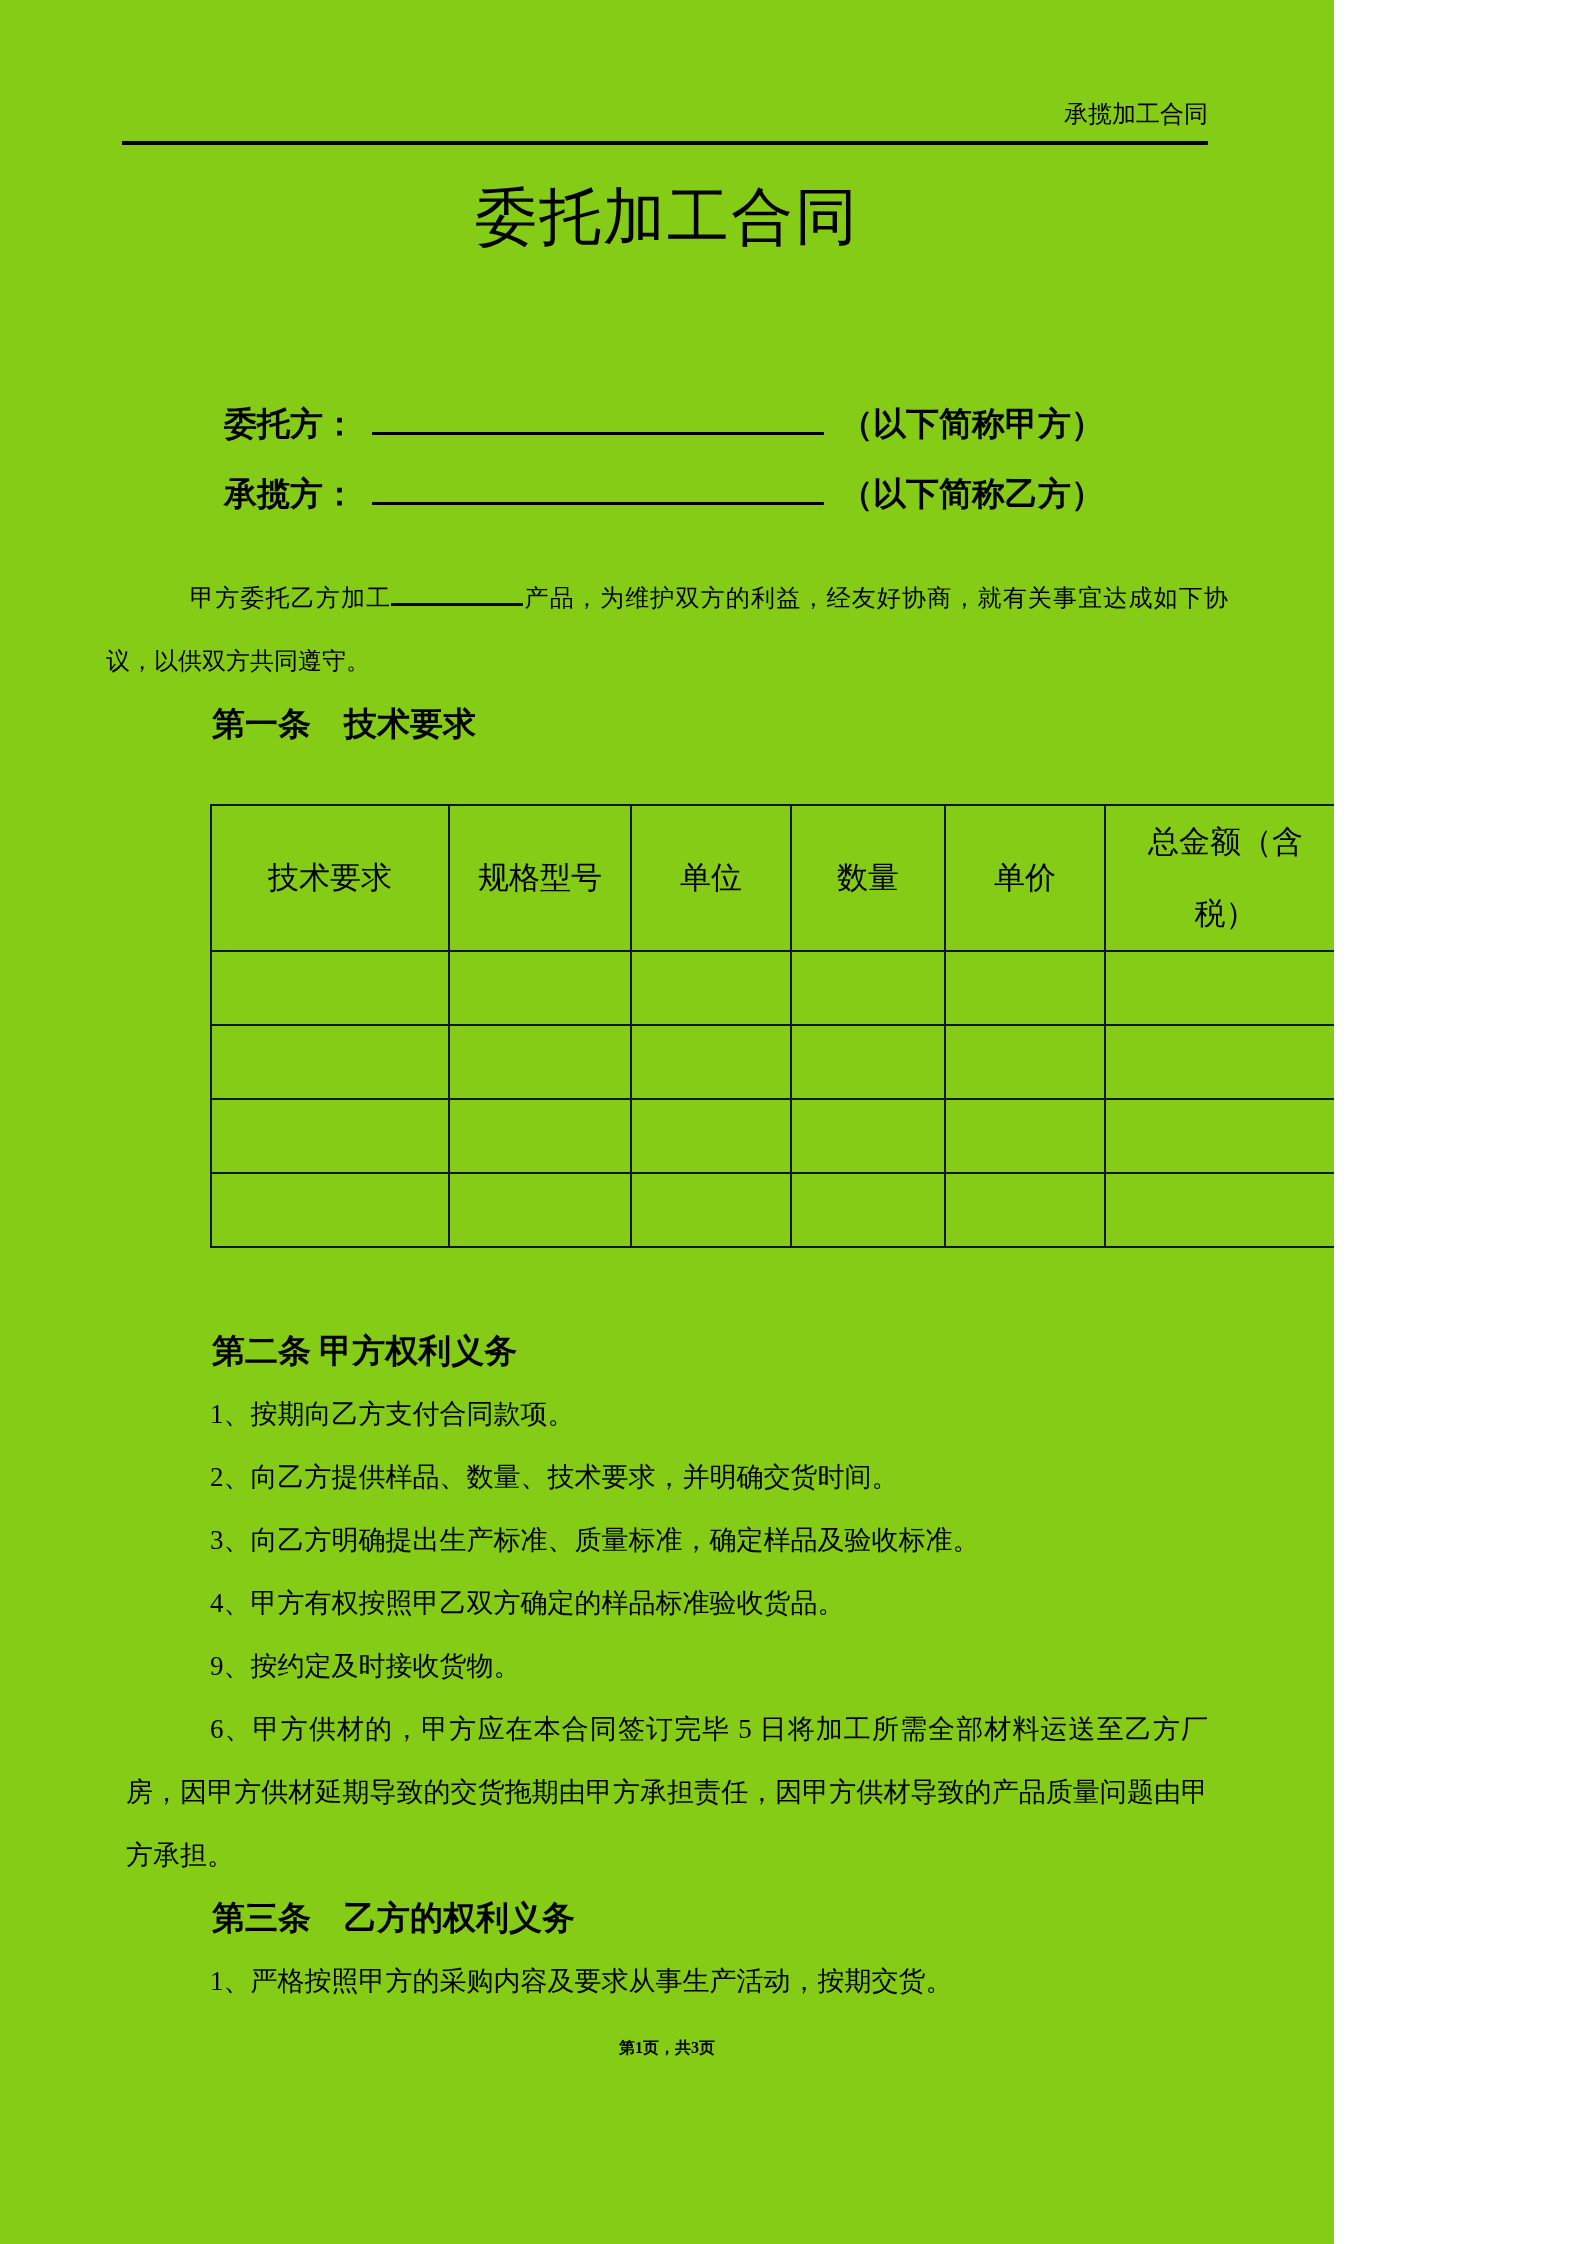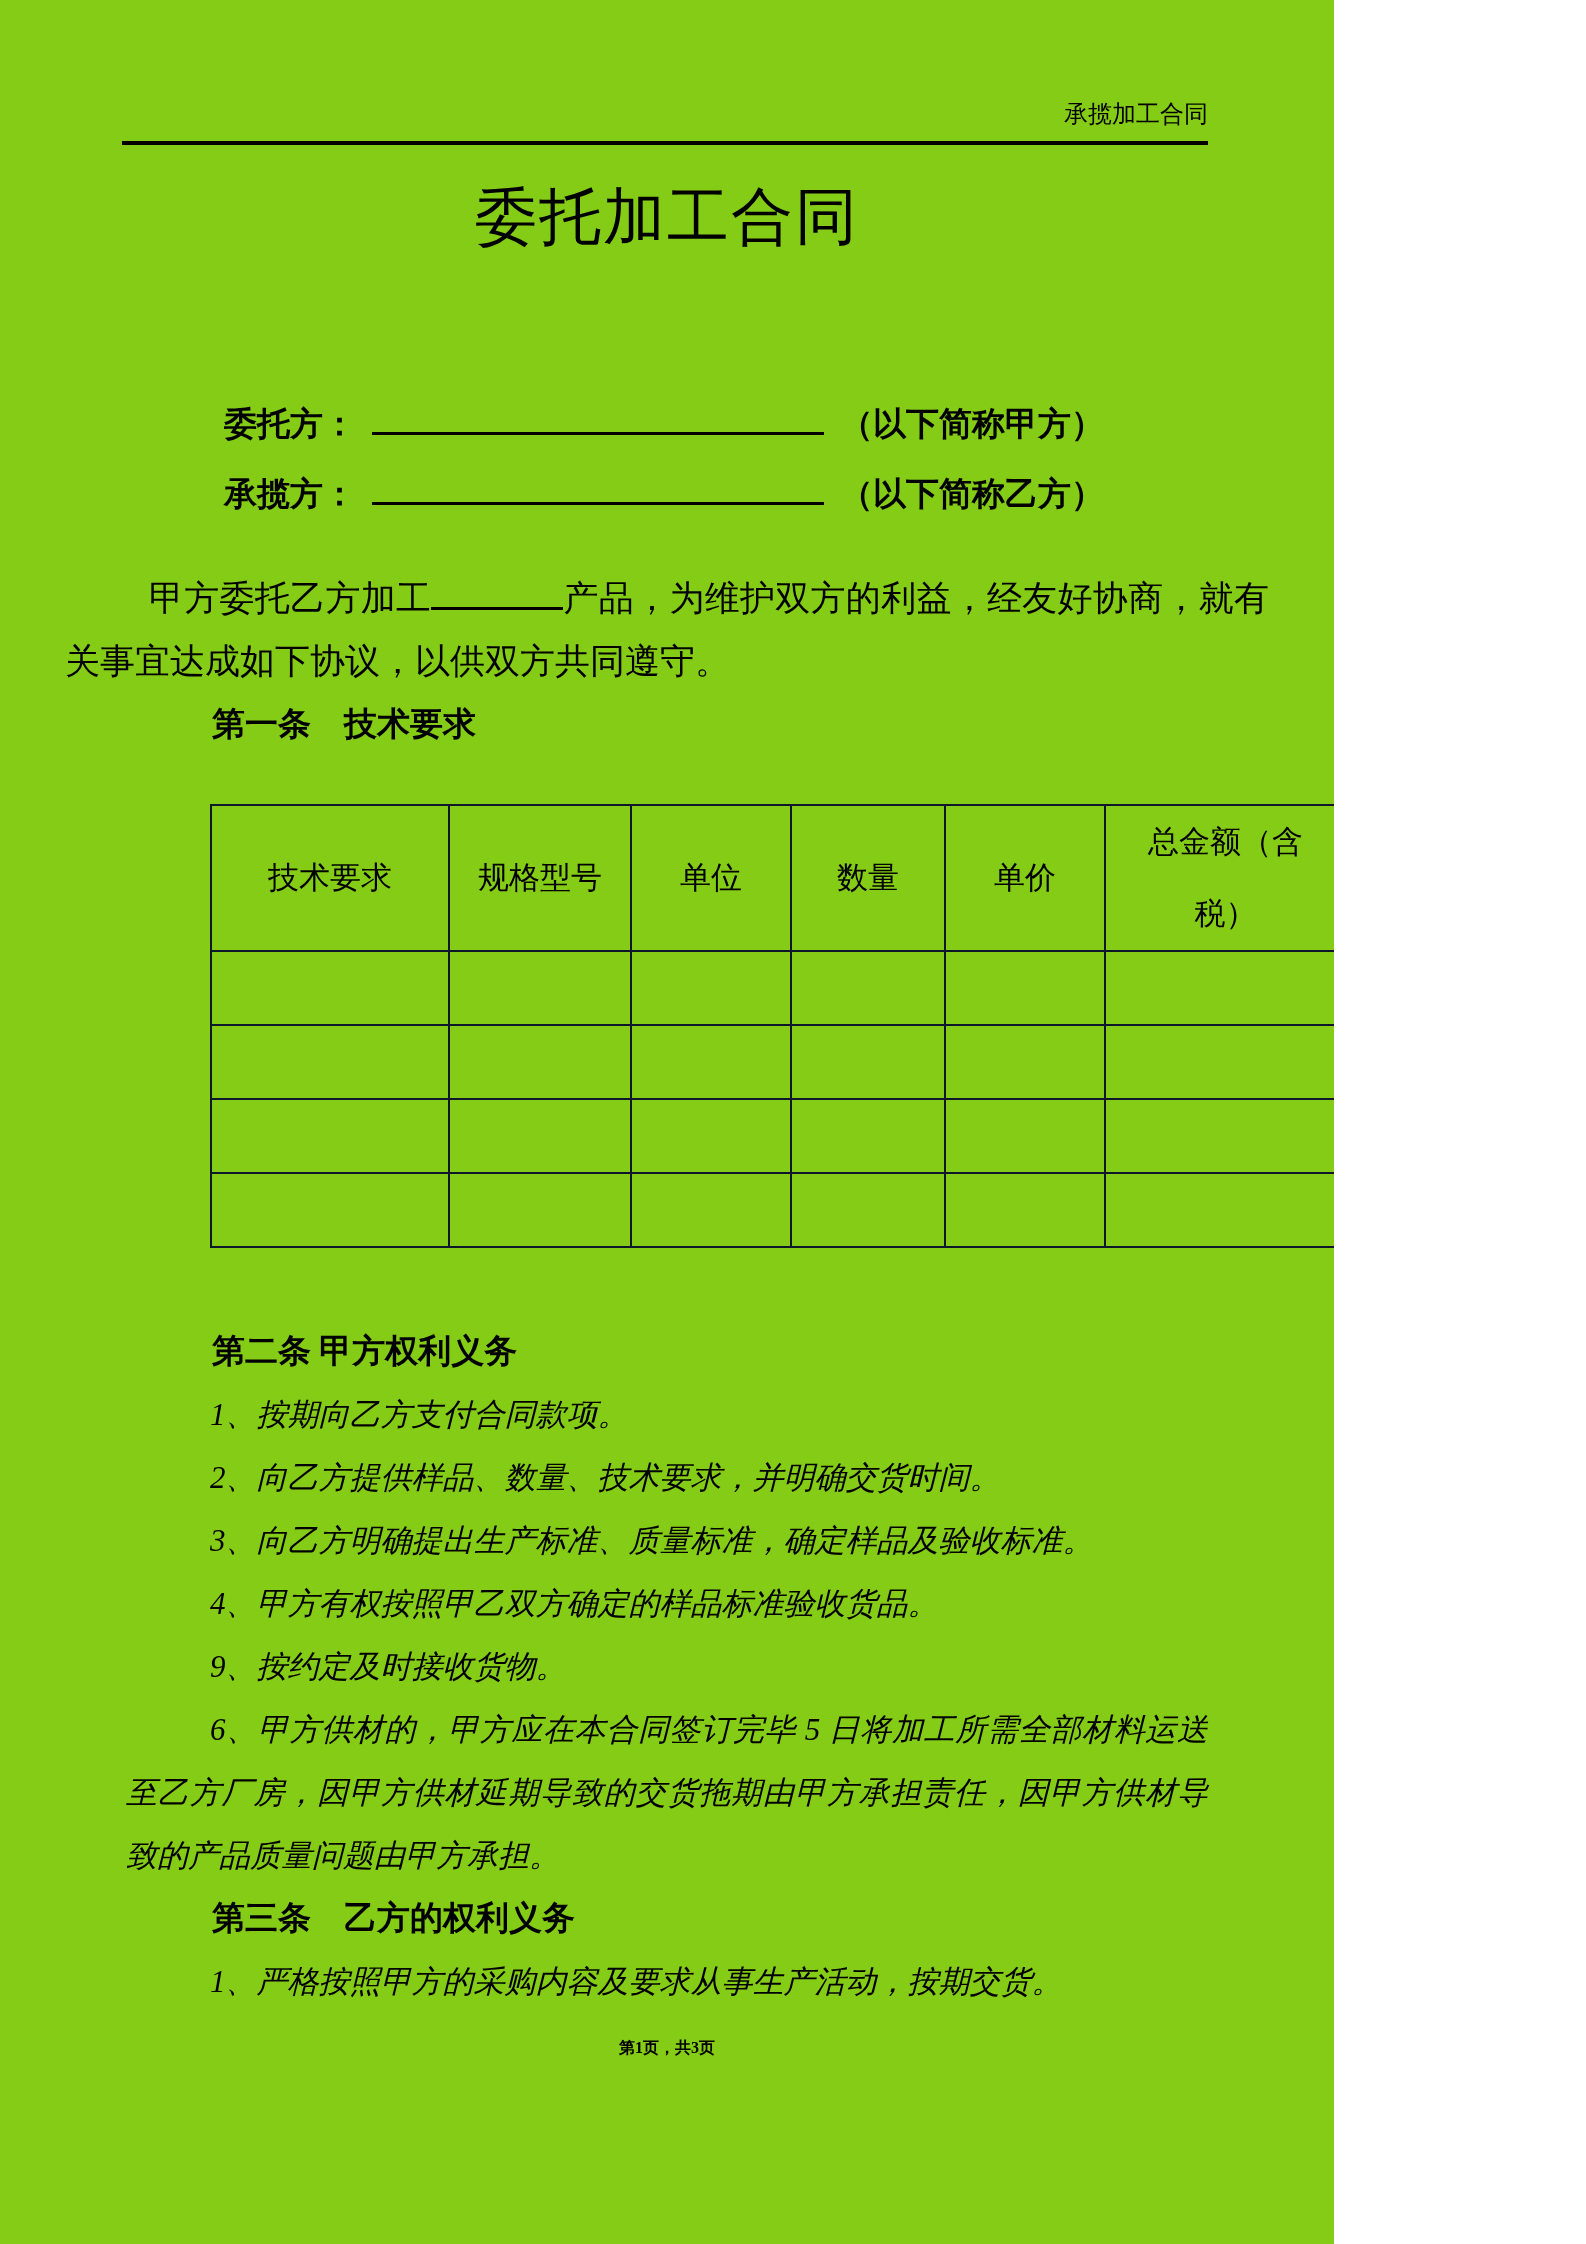--- a/index.html
+++ b/index.html
@@ -45,22 +45,22 @@
   .party-line { height: 70px; line-height: 70px; white-space: nowrap; }
   .party-blank {
     display: inline-block;
     width: 452px;
     height: 12px;
     border-bottom: 3px solid #000;
     margin: 0 16px;
   }
 
   .intro {
-    margin: 38px 65px 0;
-    font-size: 35px;
+    margin: 38px 106px 0;
+    font-size: 24px;
     line-height: 63px;
     text-indent: 84px;
     text-align: justify;
   }
   .inline-blank {
     display: inline-block;
     width: 132px;
     height: 10px;
     border-bottom: 3px solid #000;
   }
@@ -95,25 +95,24 @@
   .wrap-head {
     display: inline-block;
     width: 172px;
     line-height: 72px;
     text-align: center;
     vertical-align: middle;
   }
 
   p.item {
     margin: 0 126px;
-    font-size: 31px;
+    font-size: 27px;
     line-height: 63px;
     text-indent: 84px;
     text-align: justify;
-    font-style: italic;
   }
 
   .page-footer {
     position: absolute;
     top: 2038px;
     left: 0;
     right: 0;
     text-align: center;
     font-size: 16px;
     font-weight: bold;

